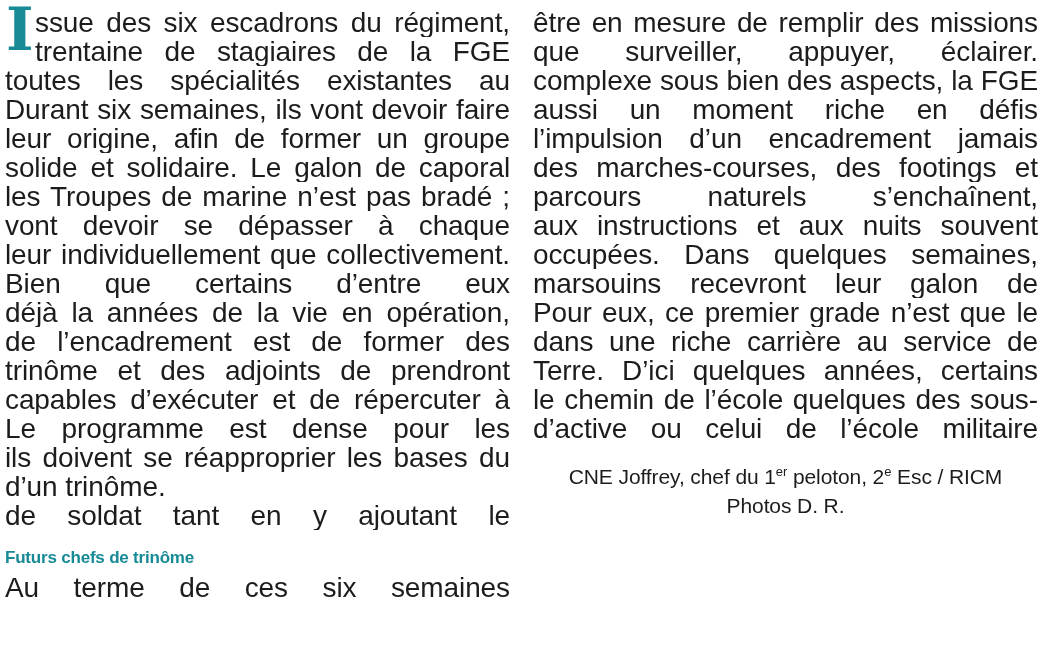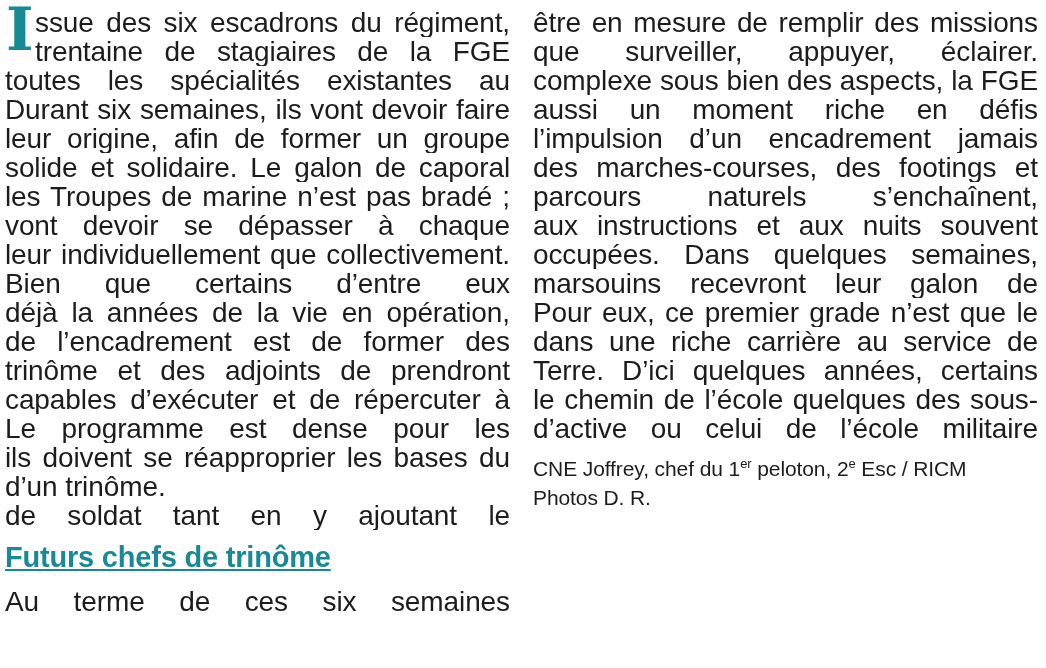--- a/index.html
+++ b/index.html
@@ -43,31 +43,30 @@
     position: absolute;
     left: 1px;
     top: -8px;
     font-family: "DejaVu Serif", serif;
     font-weight: bold;
     font-size: 59px;
     line-height: 1;
     color: var(--accent, #178a96);
   }
   .subhead {
-    margin: 13px 0 15px 0;
-    font-size: 29px;
+    margin: 13px 0 1px 0;
+    font-size: 17px;
     font-weight: bold;
     line-height: 29px;
     letter-spacing: -0.2px;
     color: var(--accent, #178a96);
-    text-decoration: underline;
   }
   .byline {
-    margin-top: 11px;
-    text-align: left;
+    margin-top: 19px;
+    text-align: center;
     font-size: 21px;
     line-height: 29px;
     letter-spacing: -0.1px;
   }
   .byline sup {
     font-size: 13px;
     line-height: 0;
   }
 </style>
 </head>

